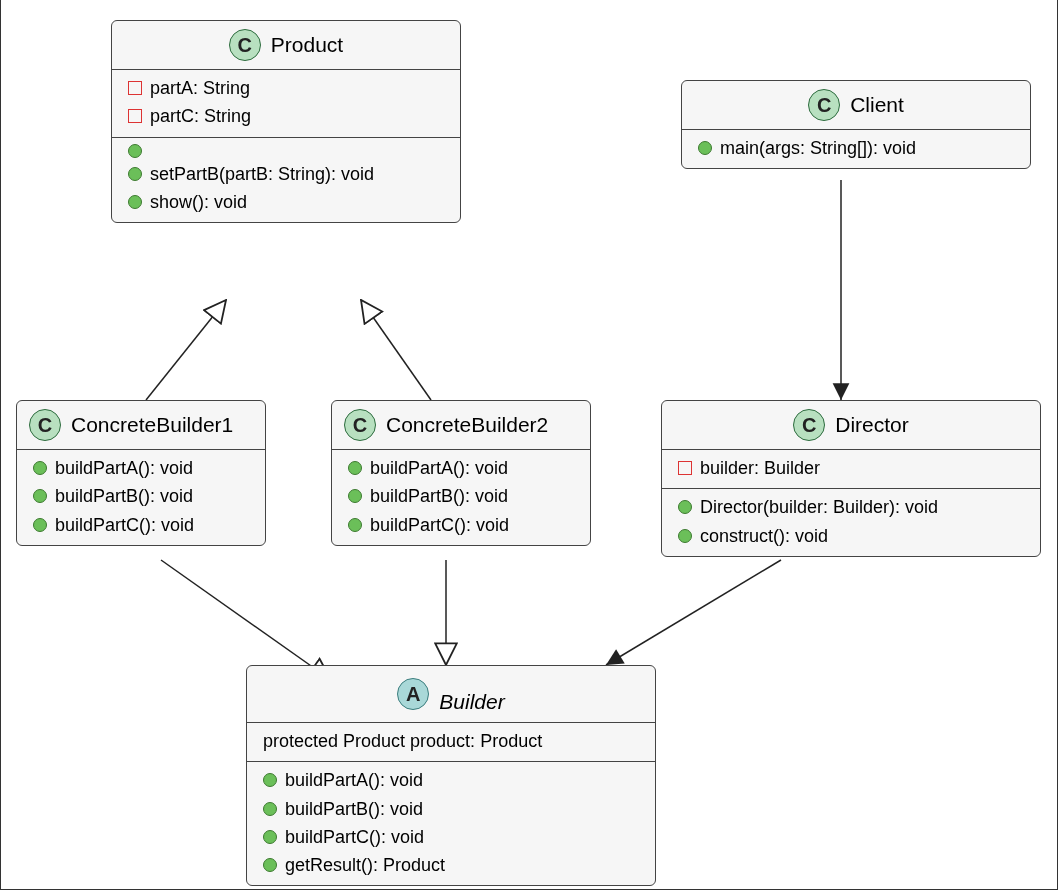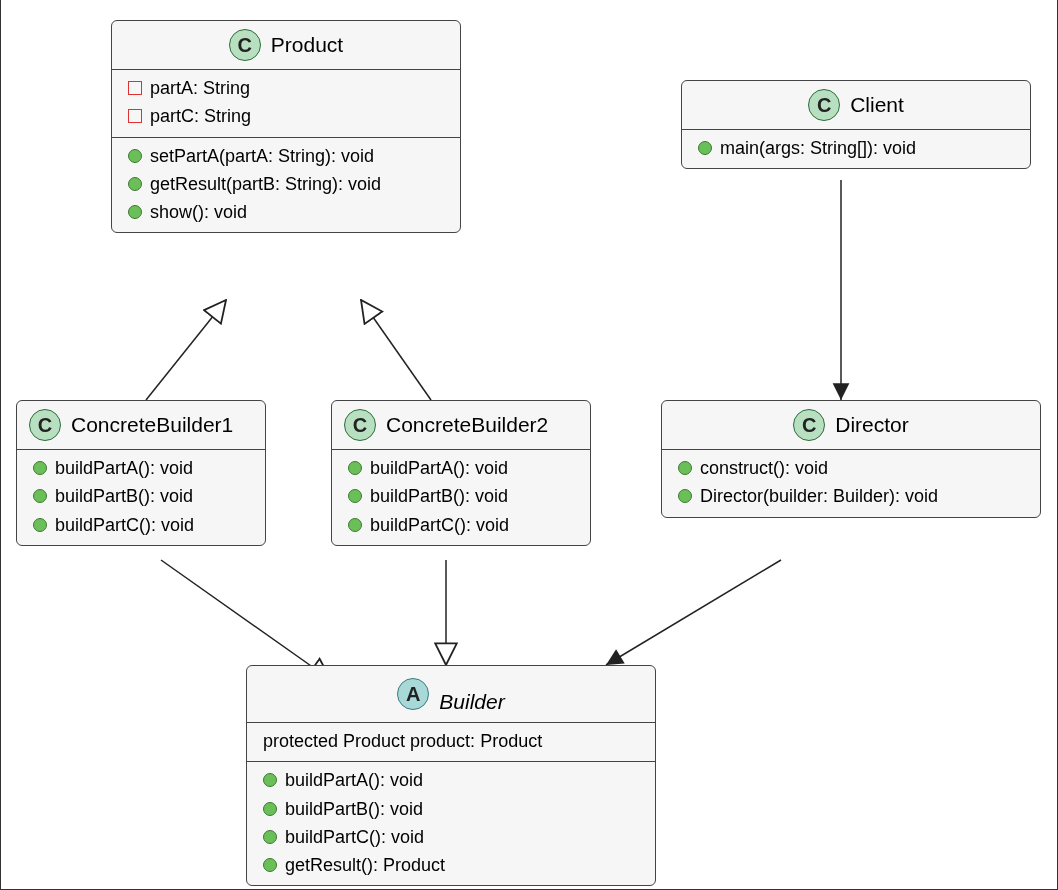--- a/index.html
+++ b/index.html
@@ -121,25 +121,24 @@
           <span>partA: String</span>
         </div>
       <div class="row">
           <span class="vis private"></span>
           <span>partC: String</span>
         </div>
     </div>
     <div class="section">
       <div class="row">
           <span class="vis public"></span>
-          <span>setPartA(partA: String): void</span>
-        </div>
-      <div class="row">
-          <span class="vis public"></span>
-          <span>getResult(partB: String): void</span>
+        </div>
+      <div class="row">
+          <span class="vis public"></span>
+          <span>setPartB(partB: String): void</span>
         </div>
       <div class="row">
           <span class="vis public"></span>
           <span>show(): void</span>
         </div>
     </div>
   </div>
 
   <div class="class-box" style="left:680px; top:80px; width:350px;">
     <div class="class-title">
@@ -196,26 +195,32 @@
     </div>
   </div>
 
   <div class="class-box" style="left:660px; top:400px; width:380px;">
     <div class="class-title">
       <span class="type-circle">C</span>
       <span class="name">Director</span>
     </div>
     <div class="section">
       <div class="row">
+          <span class="vis private"></span>
+          <span>builder: Builder</span>
+        </div>
+    </div>
+    <div class="section">
+      <div class="row">
+          <span class="vis public"></span>
+          <span>Director(builder: Builder): void</span>
+        </div>
+      <div class="row">
           <span class="vis public"></span>
           <span>construct(): void</span>
-        </div>
-      <div class="row">
-          <span class="vis public"></span>
-          <span>Director(builder: Builder): void</span>
         </div>
     </div>
   </div>
 
   <div class="class-box" style="left:245px; top:665px; width:410px;">
     <div class="class-title">
       <span class="type-circle abstract">A</span>
       <span class="name abstract">Builder</span>
     </div>
     <div class="section">

